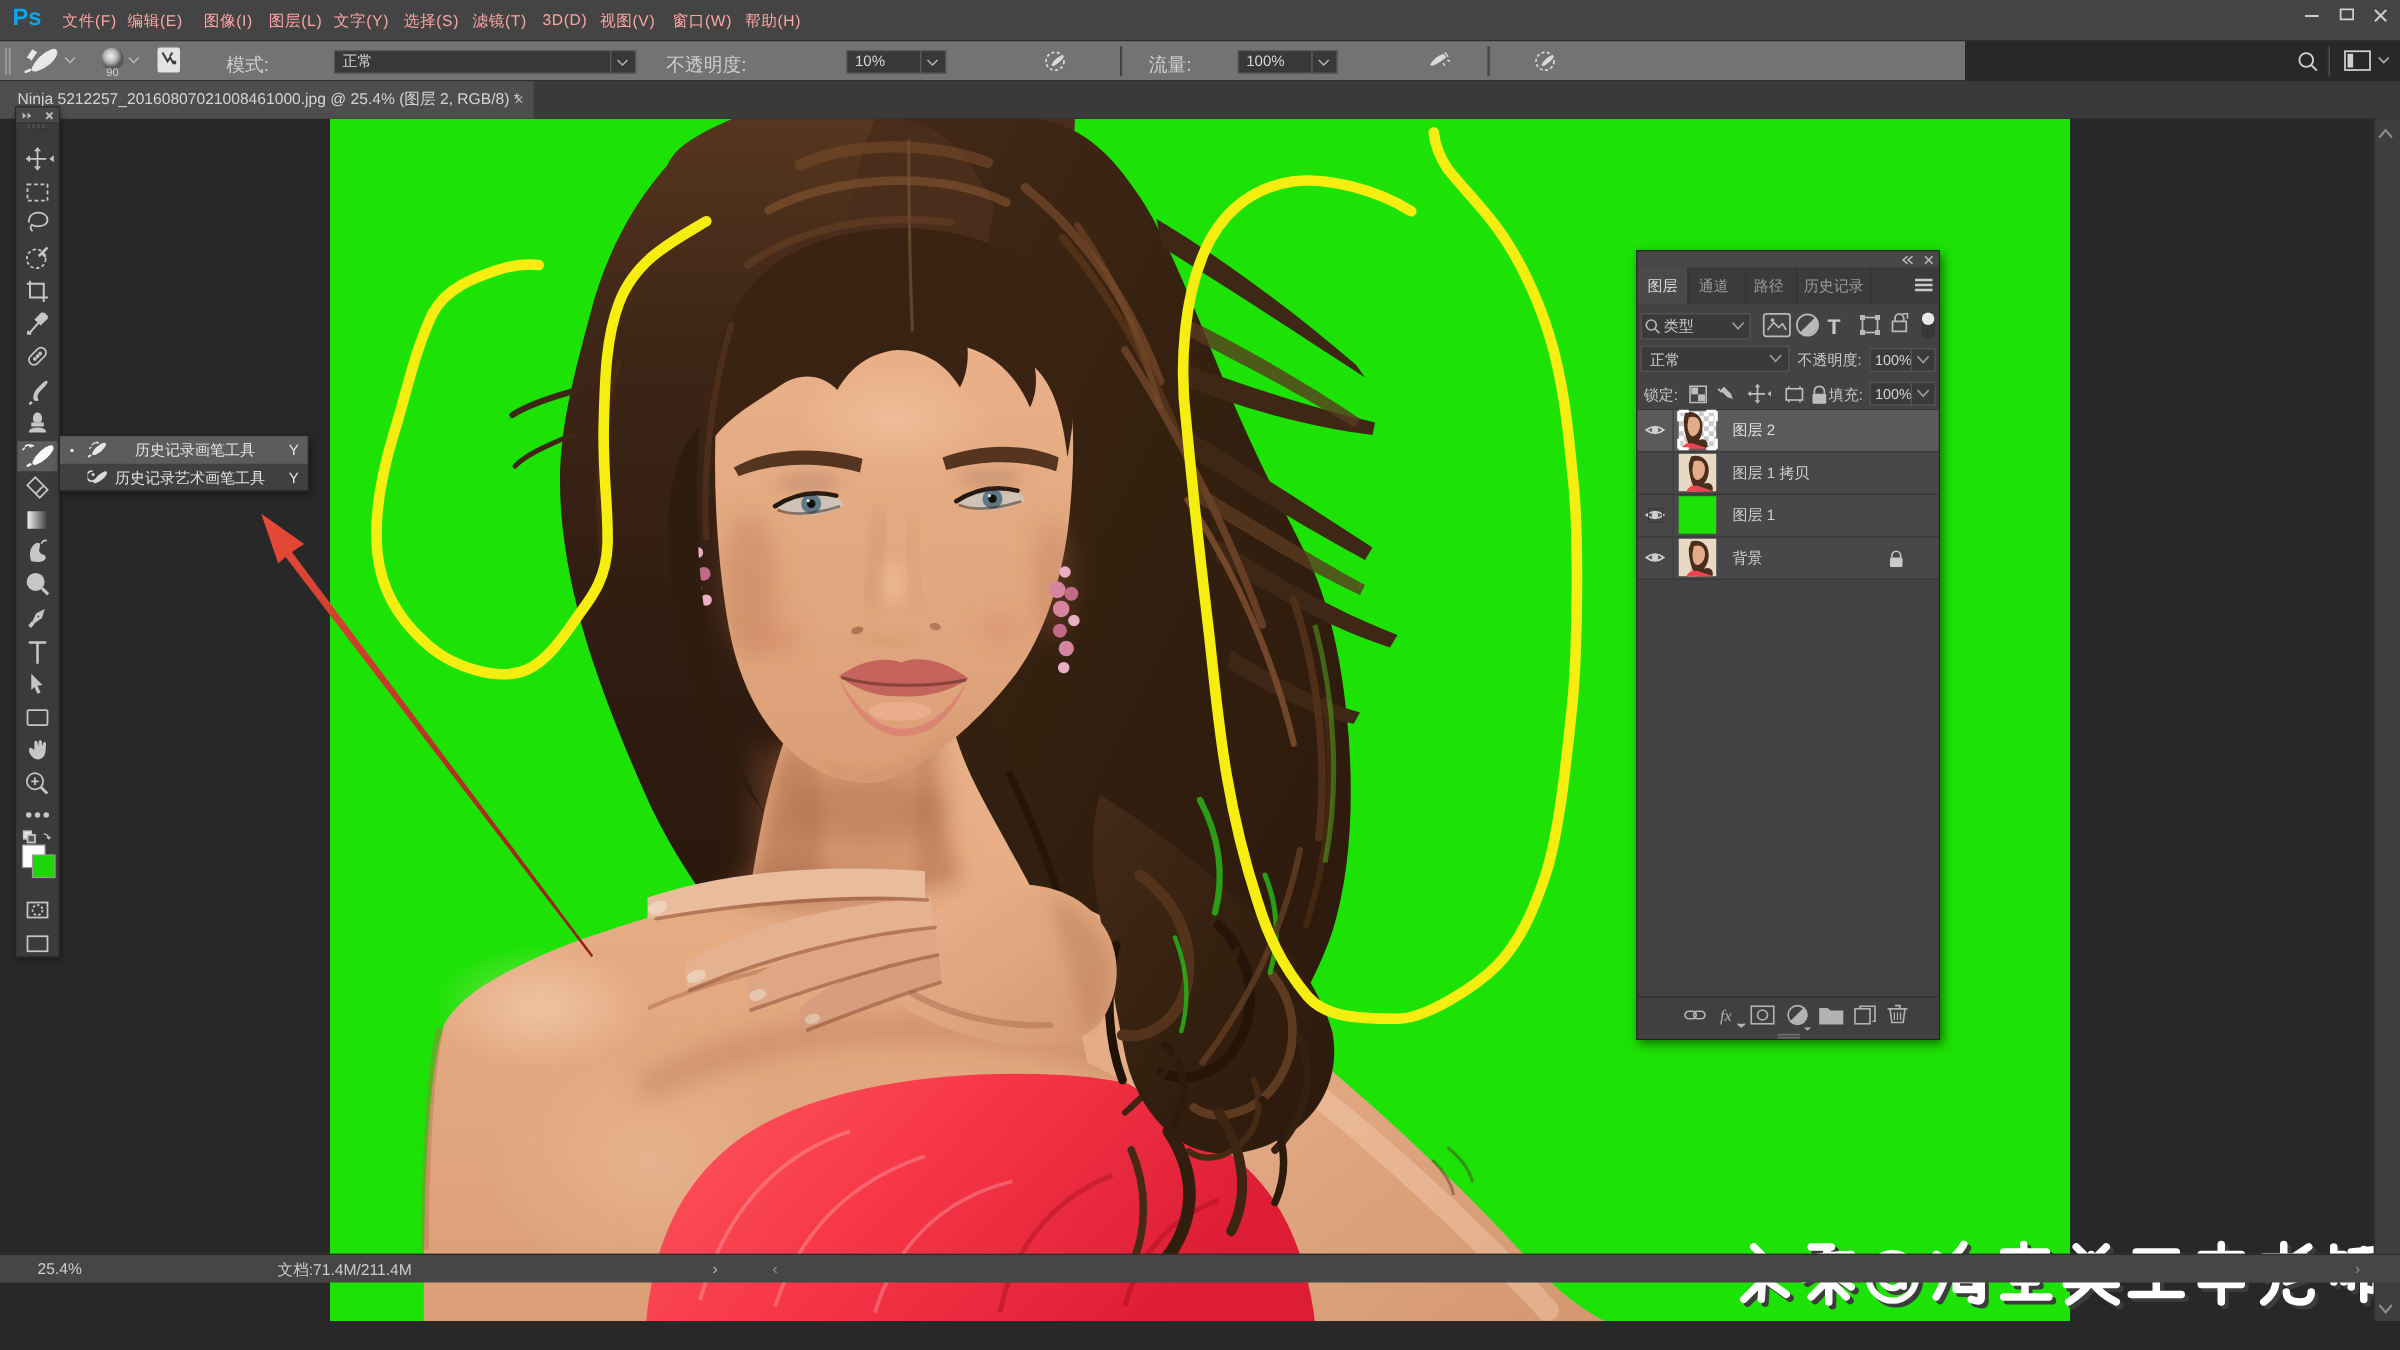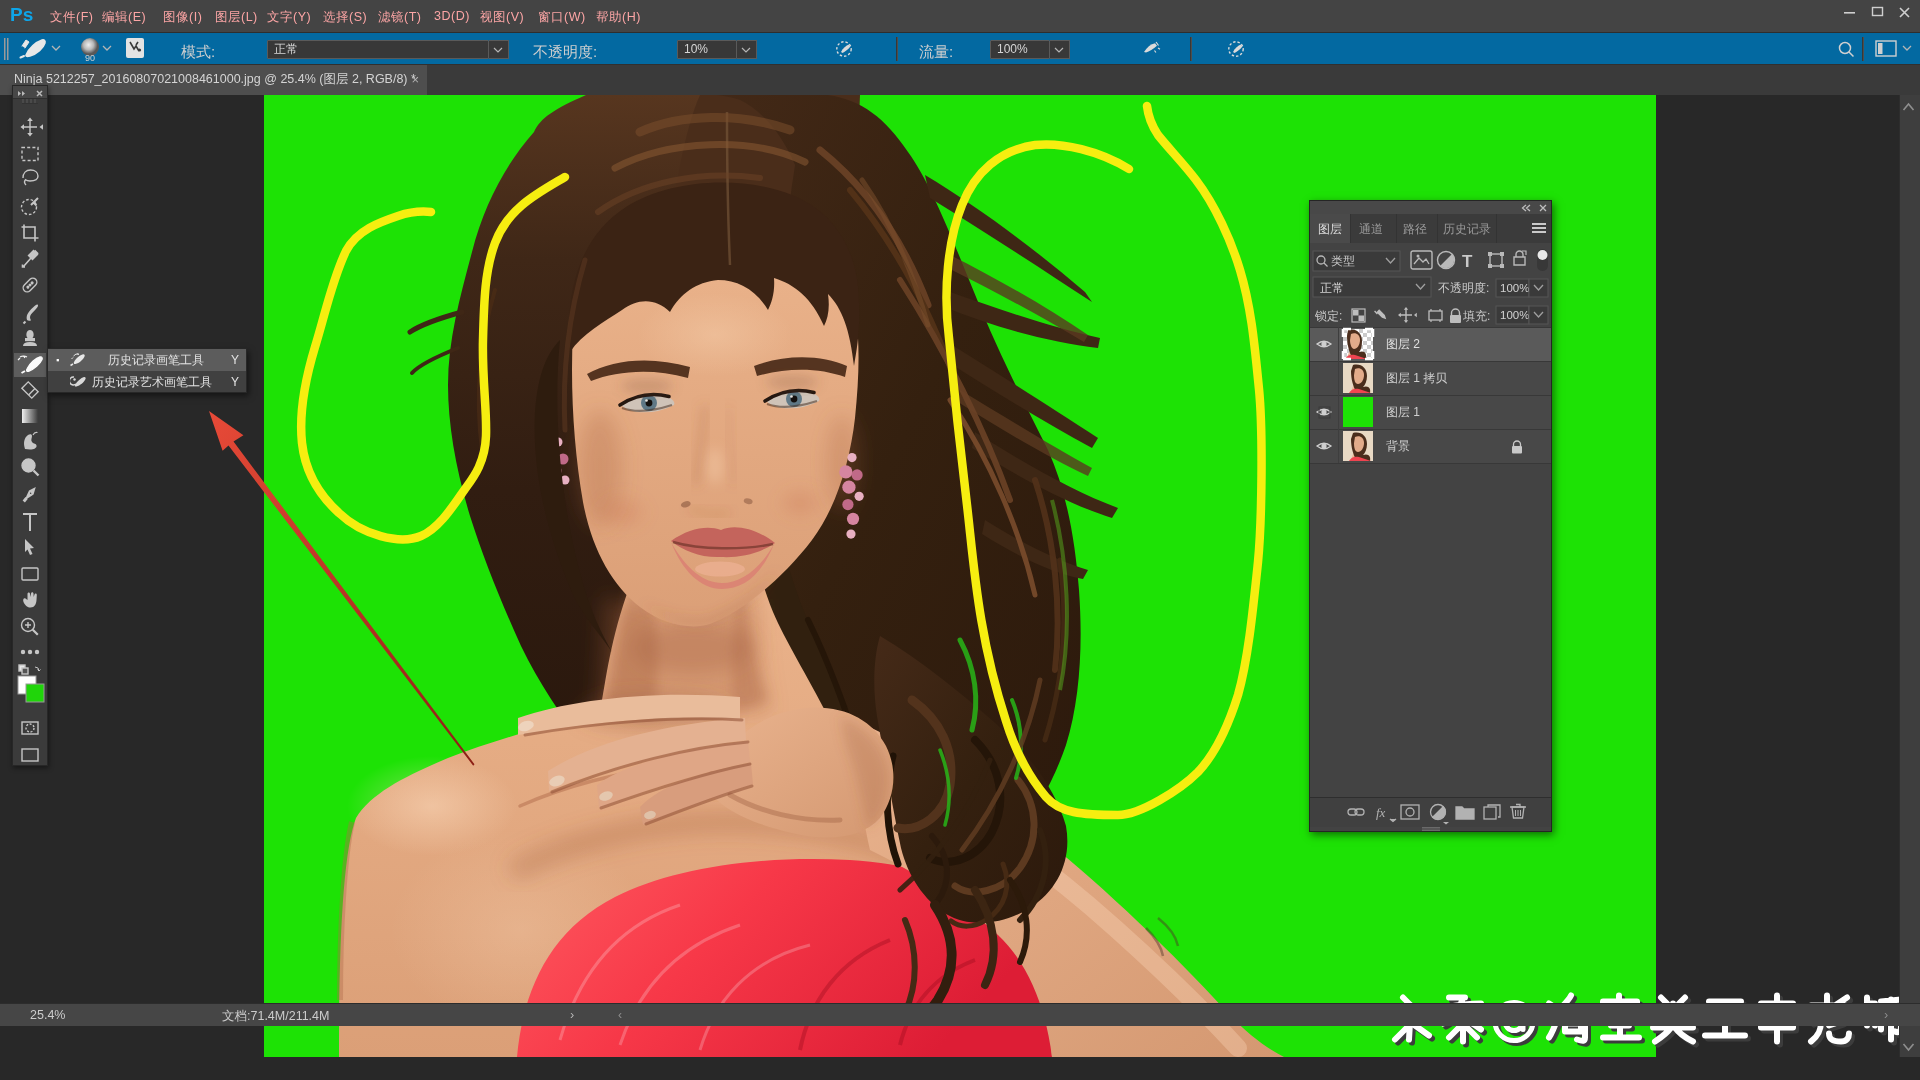--- a/index.html
+++ b/index.html
@@ -1,21 +1,21 @@
 <!DOCTYPE html>
 <html><head><meta charset="utf-8">
 <style>
 *{margin:0;padding:0;box-sizing:border-box}
 html,body{width:1920px;height:1080px;overflow:hidden;background:#282828;font-family:"Liberation Sans",sans-serif;-webkit-font-smoothing:antialiased}
 .abs{position:absolute}
 #menubar{left:0;top:0;width:1920px;height:33px;background:#444444;border-bottom:1px solid #2e2e2e}
 .menuitem{position:absolute;top:9px;font-size:12.5px;color:#fca5a5;letter-spacing:.5px}
 #pslogo{position:absolute;left:10px;top:4px;font-size:19px;font-weight:bold;color:#0ea5e9;letter-spacing:0px}
 #winbtns{position:absolute;right:0;top:0;height:28px;display:flex}
-#optionsbar{left:0;top:33px;width:1920px;height:32px;background:#0369a1;border-bottom:1px solid #303030}
+#optionsbar{left:0;top:33px;width:1572px;height:32px;background:#737373;border-bottom:1px solid #303030}
 .obtext{position:absolute;top:10px;font-size:15px;color:#cfcfcf}
 .obfield{position:absolute;top:7px;height:19px;background:#383838;border:1px solid #5a5a5a;border-radius:1px;color:#d6d6d6;font-size:12px;line-height:17px;padding-left:6px}
 .obcaret{position:absolute;top:7px;width:20px;height:19px;background:#383838;border:1px solid #5a5a5a;border-left:none;color:#bbb}
 #tabstrip{left:0;top:65px;width:1920px;height:30px;background:#3a3a3a}
 #doctab{position:absolute;left:0;top:0;width:427px;height:30px;background:#4e4e4e;color:#d4d4d4;font-size:12.5px;line-height:29px;white-space:nowrap;overflow:hidden}
 #mainsvg{left:0;top:95px}
 #statusbar{left:0;top:1003px;width:1920px;height:23px;background:#464646;border-top:1px solid #2c2c2c;color:#cccccc;font-size:12.5px}
 
 #toolpanel{left:12px;top:85px;width:36px;height:681px;background:#3b3b3b;border:1px solid #272727;box-shadow:1px 2px 5px rgba(0,0,0,.45)}
 #tphead{height:13px;background:#474747;position:relative;border-bottom:1px solid #2f2f2f}

